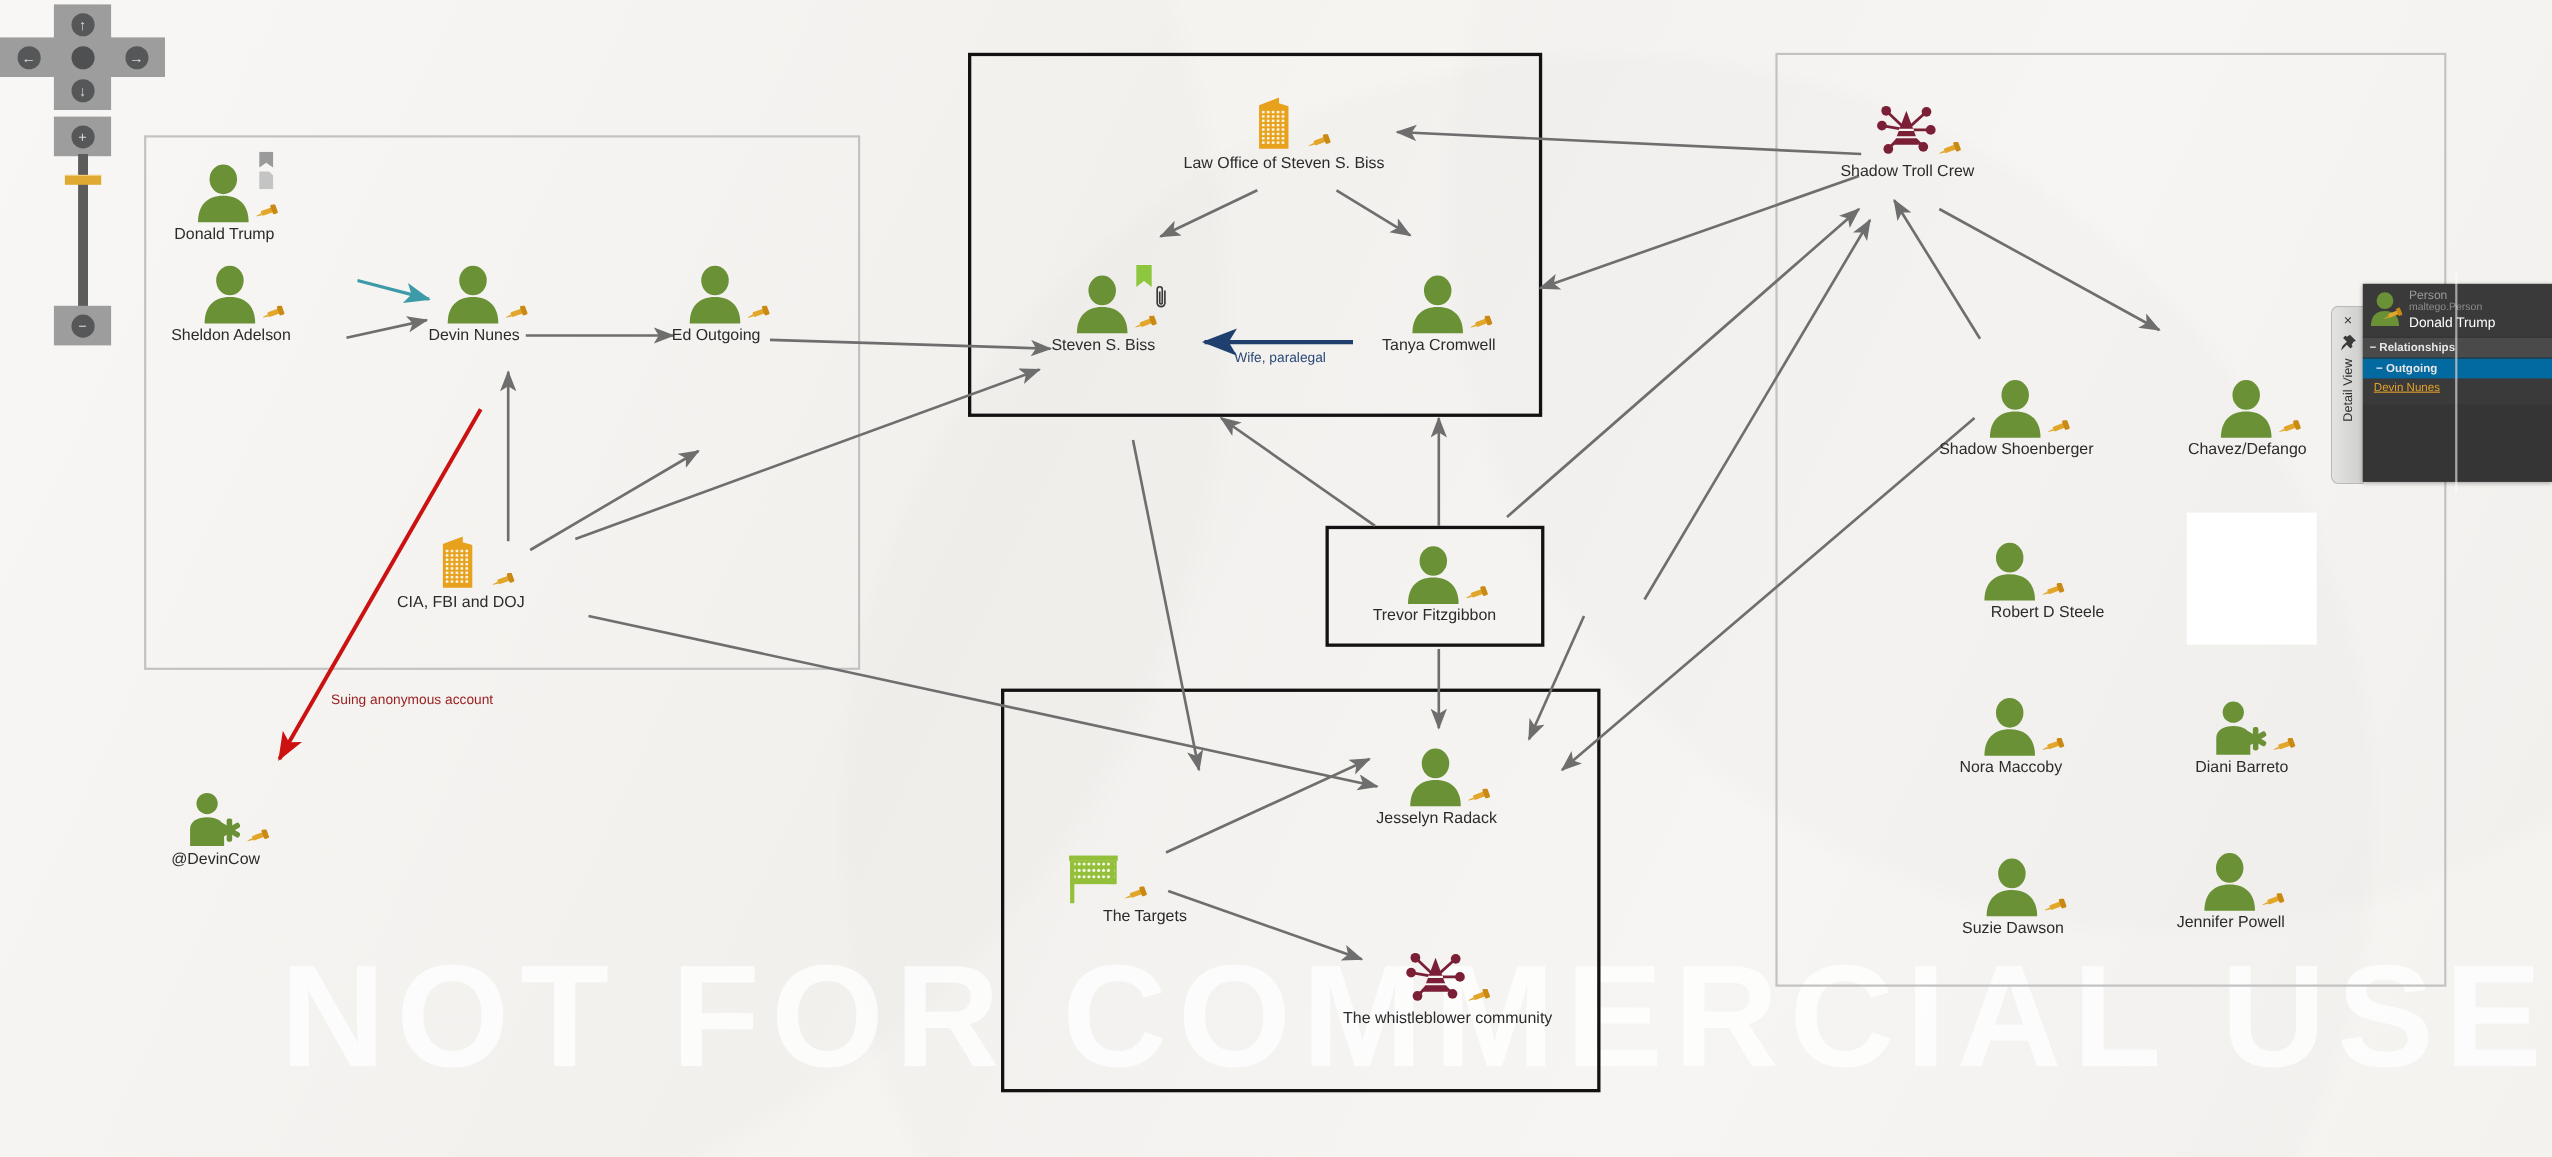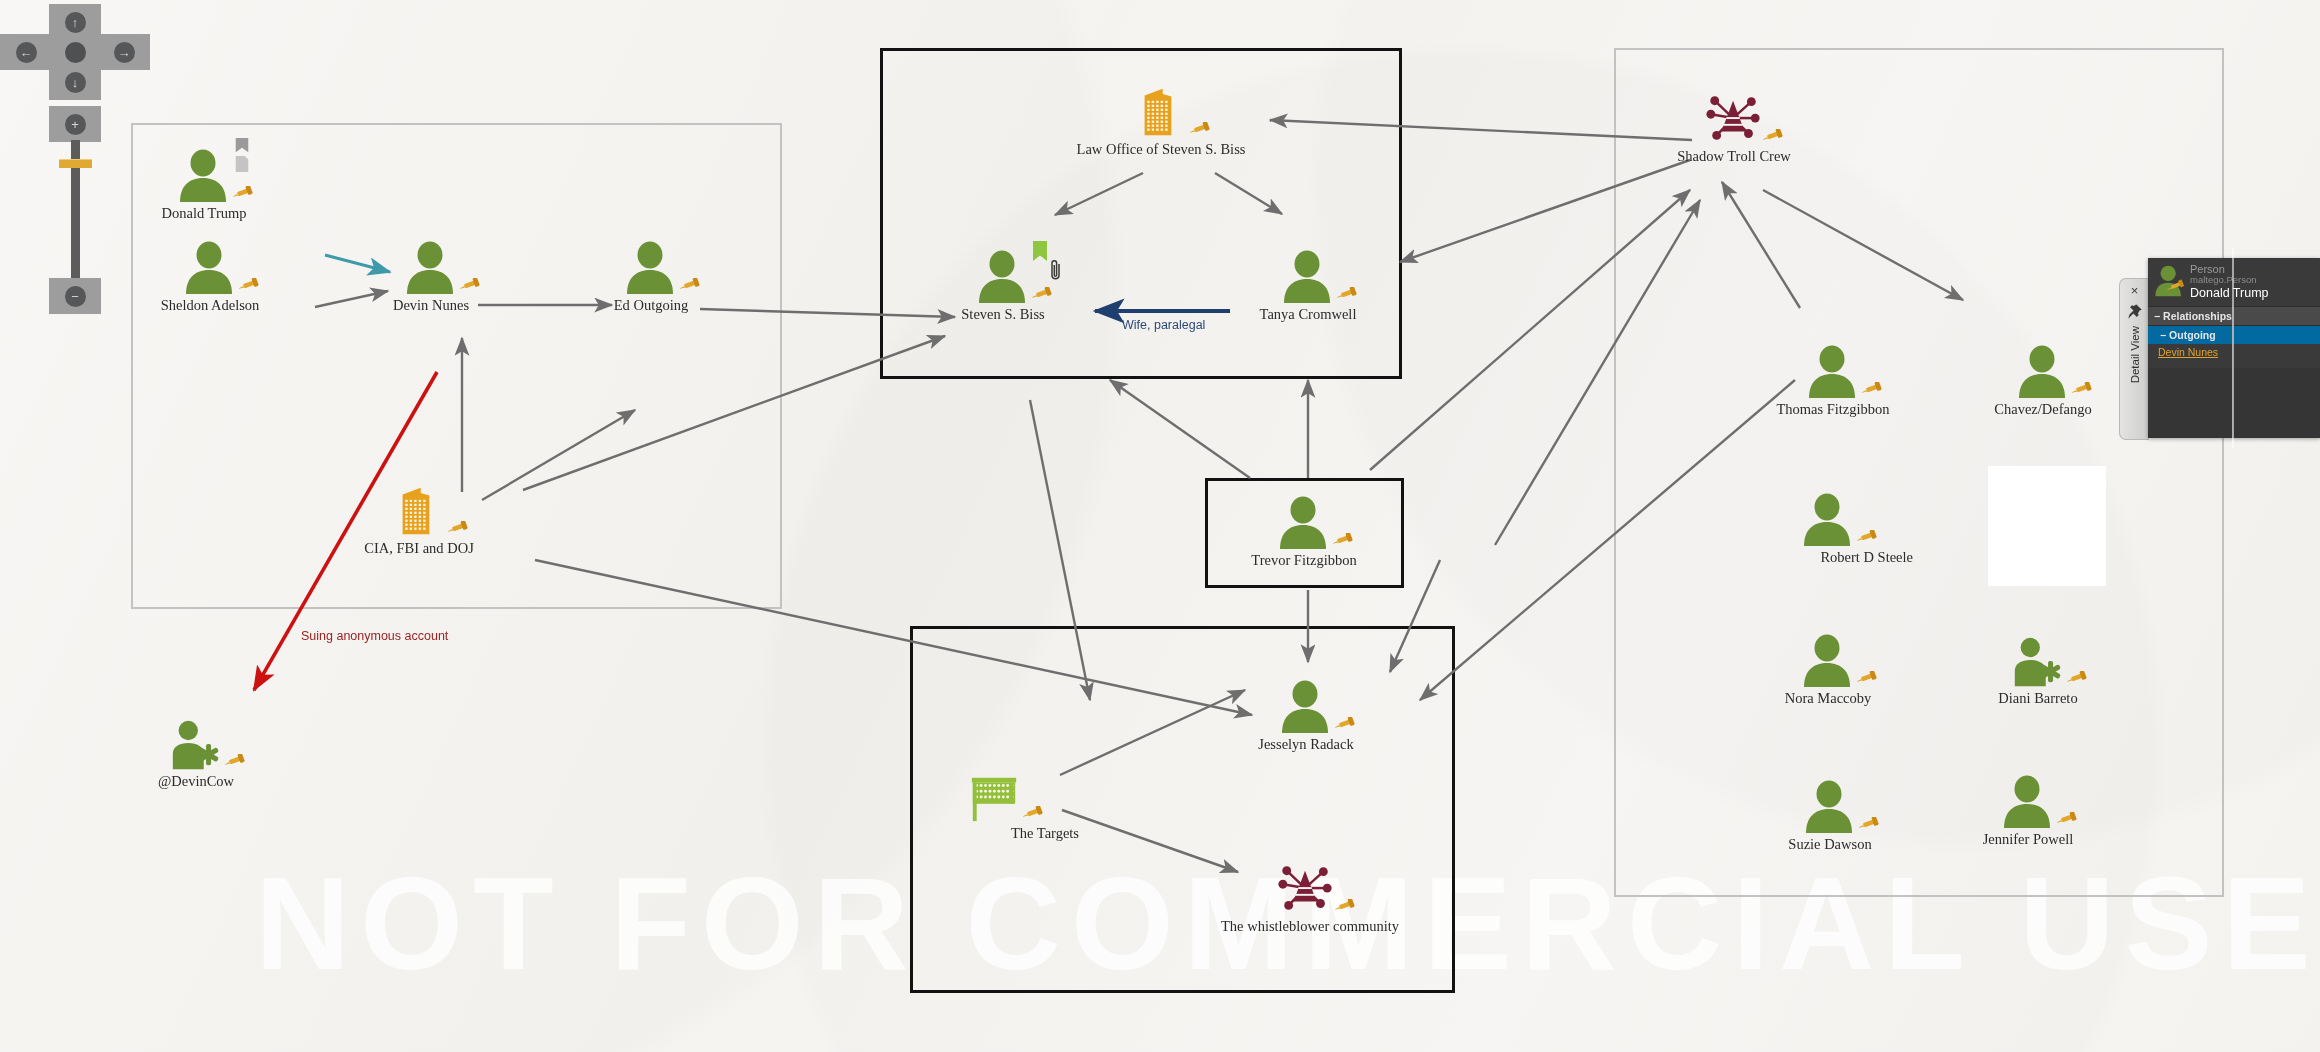--- a/index.html
+++ b/index.html
@@ -103,21 +103,20 @@
     position: relative;
     height: 62px;
     display: flex; align-items: flex-end; justify-content: center;
   }
   .node .label {
     margin-top: 2px;
     font-size: 14.5px;
     color: #2b2b2b;
     white-space: nowrap;
     line-height: 1.1;
-    font-family: Liberation Serif, serif;
   }
   .pin {
     position: absolute;
     right: 34px; bottom: -2px;
     width: 22px; height: 20px;
   }
   .badge-note {
     position: absolute;
     right: 38px; top: -4px;
     width: 18px; height: 34px;
@@ -675,21 +674,21 @@
             <path d="M28 30 C13 30 5 39 5 54 L51 54 C51 39 43 30 28 30 Z" fill="#6a9135"></path>
           </svg>
           <span class="pin"><svg viewBox="0 0 24 22" width="22" height="20">
               <g transform="translate(3,4) rotate(-20)">
                 <rect x="0" y="3" width="13" height="5" rx="1.6" fill="#e2a62a"></rect>
                 <rect x="11" y="0.4" width="5.2" height="10" rx="1.4" fill="#c98912"></rect>
                 <path d="M0,5 L-8,6 L0,7 Z" fill="#e2a62a"></path>
               </g>
             </svg></span>
         </div>
-        <div class="label">Thomas Fitzgibbon</div>
+        <div class="label">Shadow Shoenberger</div>
       </div>
       <div class="node" style="left: 2043px; top: 338px;">
         <div class="glyph">
           <svg viewBox="0 0 58 56" width="58" height="56">
             <ellipse cx="28" cy="15" rx="12.5" ry="13.5" fill="#6a9135"></ellipse>
             <path d="M28 30 C13 30 5 39 5 54 L51 54 C51 39 43 30 28 30 Z" fill="#6a9135"></path>
           </svg>
           <span class="pin"><svg viewBox="0 0 24 22" width="22" height="20">
               <g transform="translate(3,4) rotate(-20)">
                 <rect x="0" y="3" width="13" height="5" rx="1.6" fill="#e2a62a"></rect>

